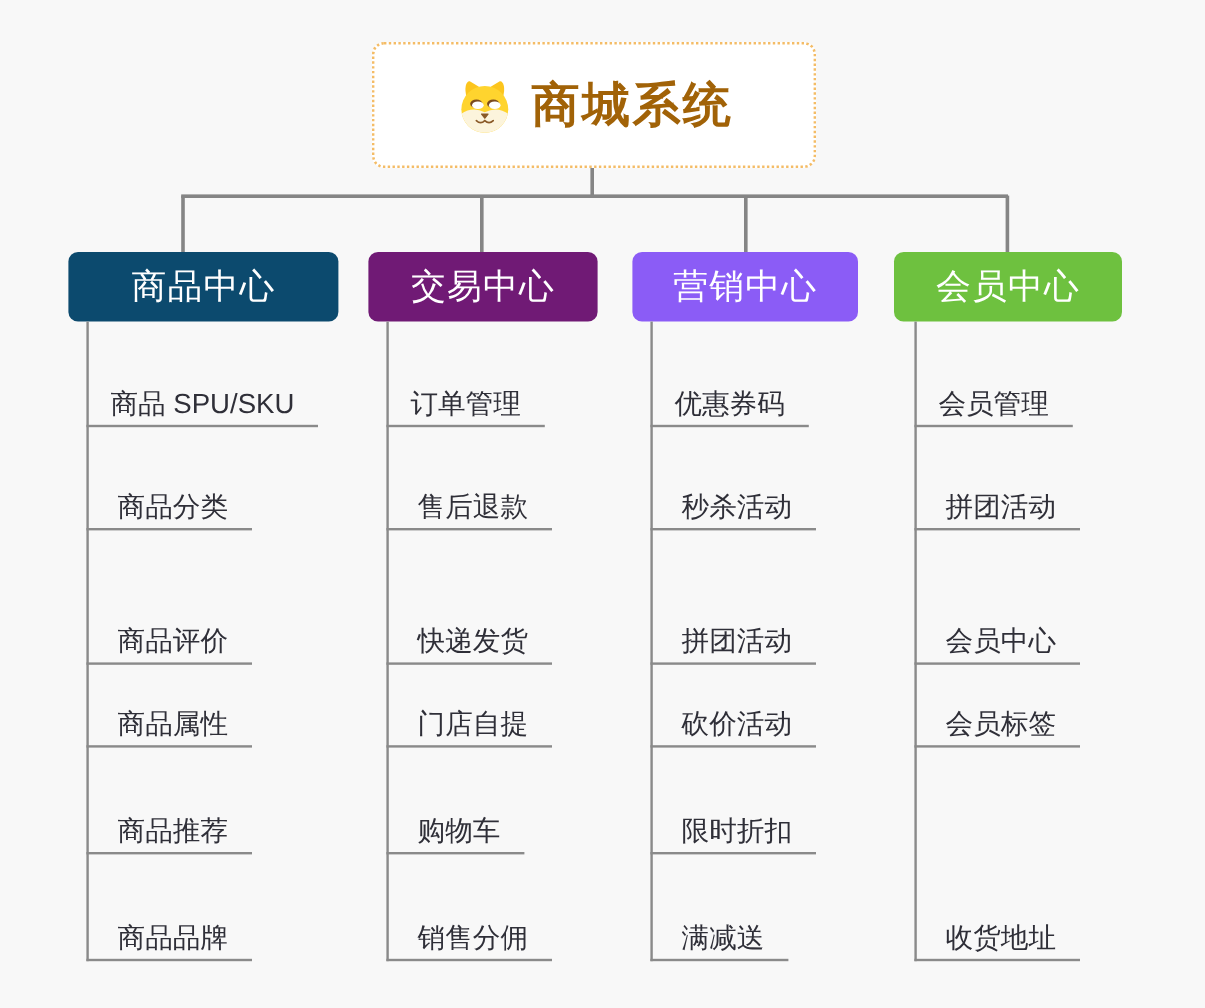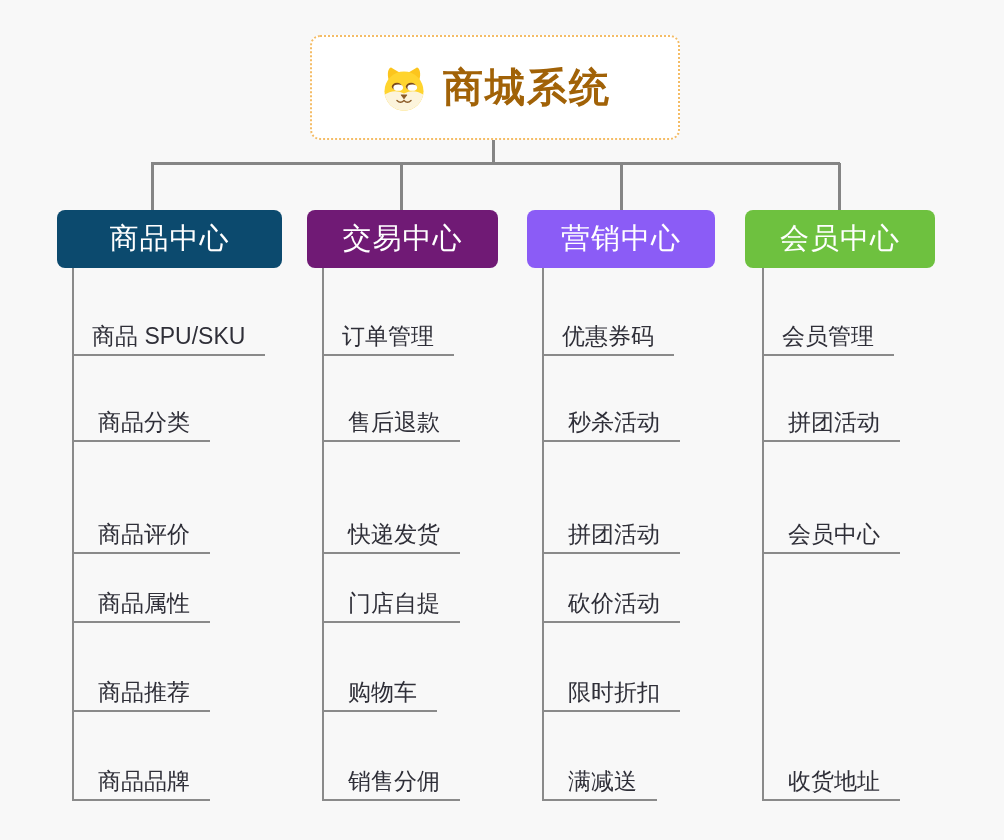--- a/index.html
+++ b/index.html
@@ -126,16 +126,17 @@
     <div class="item r2">拼团活动</div>
     <div class="item r3">砍价活动</div>
     <div class="item r4">限时折扣</div>
     <div class="item r5">满减送</div>
   </div>
 
   <div class="col c4">
     <div class="item r0">会员管理</div>
     <div class="item r1">拼团活动</div>
     <div class="item r2">会员中心</div>
+    <div class="item r3">会员标签</div>
     <div class="item r5">收货地址</div>
   </div>
 
 </div>
 
 </body></html>

